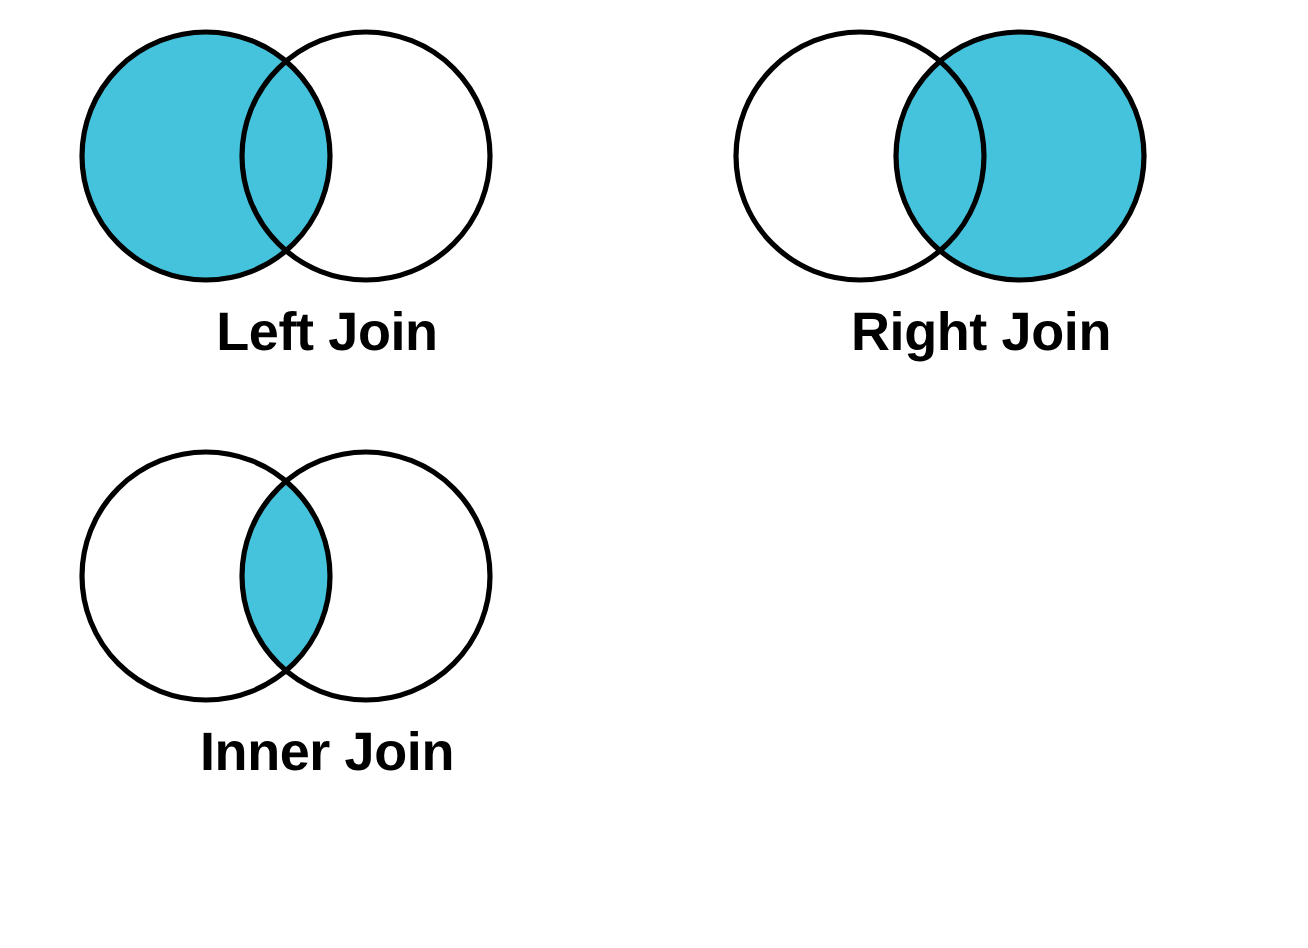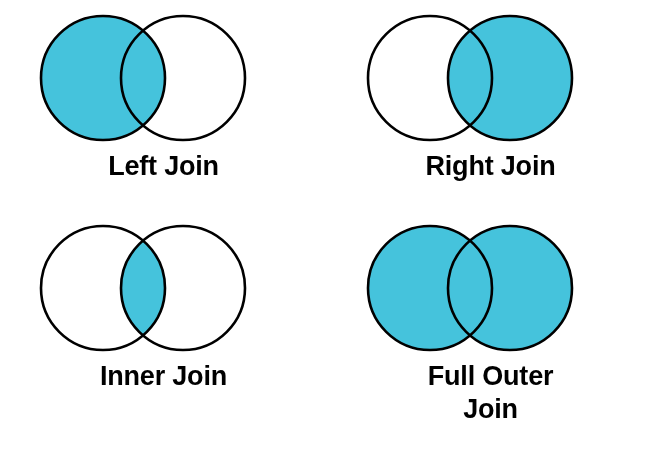--- a/index.html
+++ b/index.html
@@ -128,26 +128,14 @@
         <g clip-path="url(#clip-rj-right)">
           <circle cx="103" cy="70" r="62" fill="#45c3dc"></circle>
         </g>
         <circle cx="103" cy="70" r="62" fill="none" stroke="#000000" stroke-width="2.6"></circle>
         <circle cx="183" cy="70" r="62" fill="none" stroke="#000000" stroke-width="2.6"></circle>
       </svg>
     </div>
     <div class="venn-label" id="label-right-join">Right Join</div>
   </div>
 
-  <div class="venn-cell" id="cell-full-outer">
-    <div class="venn-figure">
-      <svg class="venn-svg" width="327" height="180" viewBox="0 0 327 180" xmlns="http://www.w3.org/2000/svg">
-        <circle cx="103" cy="70" r="62" fill="#45c3dc"></circle>
-        <circle cx="183" cy="70" r="62" fill="#45c3dc"></circle>
-        <circle cx="103" cy="70" r="62" fill="none" stroke="#000000" stroke-width="2.6"></circle>
-        <circle cx="183" cy="70" r="62" fill="none" stroke="#000000" stroke-width="2.6"></circle>
-      </svg>
-    </div>
-    <div class="venn-label" id="label-full-outer">Full Outer
-Join</div>
-  </div>
 
 </div>
 
 </body></html>

